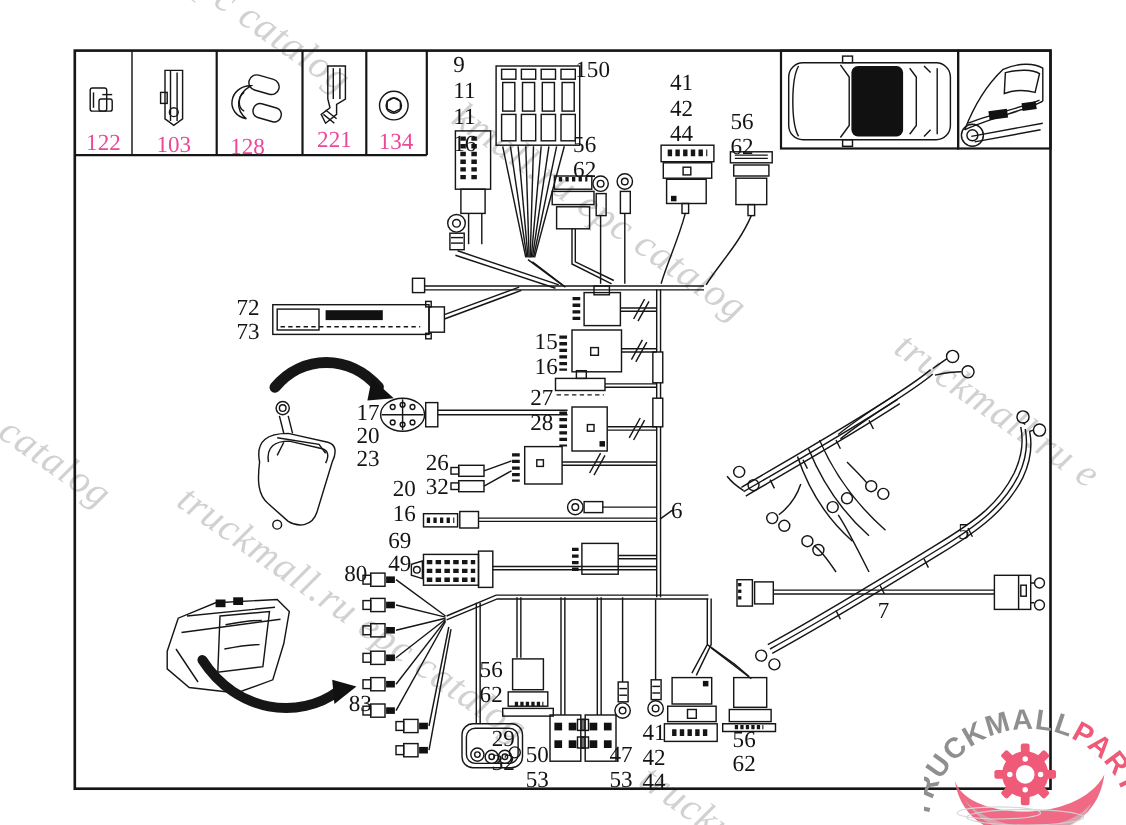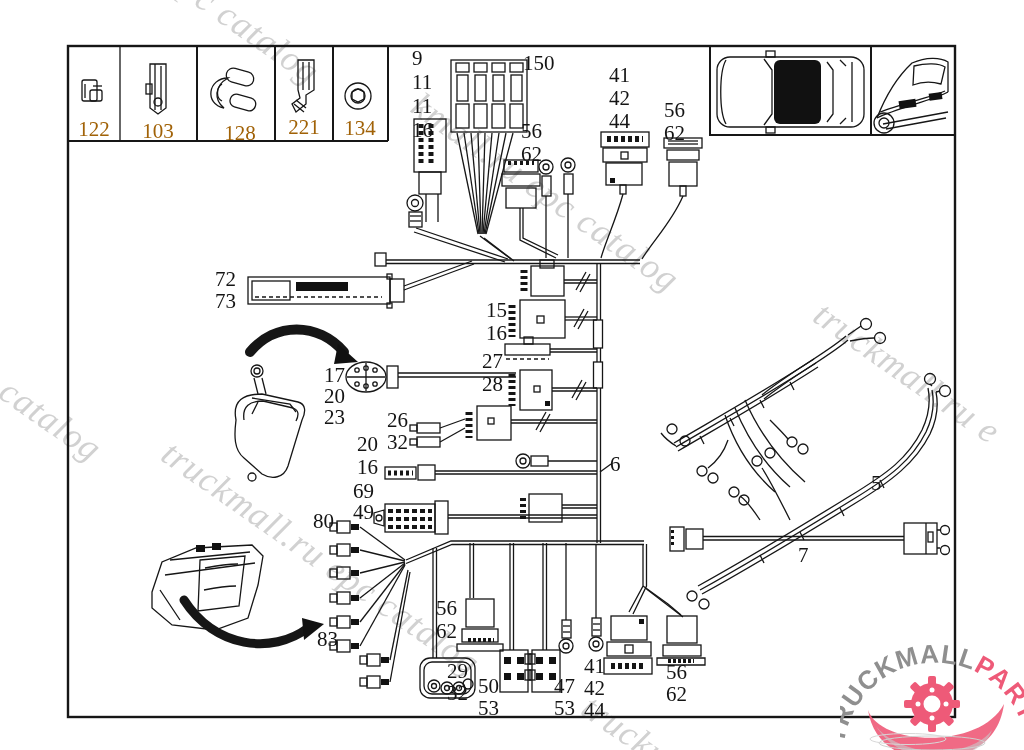--- a/index.html
+++ b/index.html
@@ -5,21 +5,21 @@
   html,body{margin:0;padding:0;background:#fff;}
   .stage{position:relative;width:1024px;height:750px;background:#fff;overflow:hidden;
          font-family:"Liberation Serif",serif;}
   #watermark-layer{position:absolute;inset:0;pointer-events:none;}
   .wm{position:absolute;white-space:nowrap;font-family:"Liberation Serif",serif;
       font-style:italic;font-size:36px;color:#c6c6c6;opacity:.8;
       transform-origin:0 0;letter-spacing:1px;}
   #art{position:absolute;left:0;top:0;}
   #callout-layer{position:absolute;inset:0;pointer-events:none;}
   .callout{position:absolute;font-size:21px;line-height:23px;color:#141414;}
-  .part-label{position:absolute;font-size:21px;color:#a16207;transform:translateX(-50%);}
+  .part-label{position:absolute;font-size:21px;color:#ec4899;transform:translateX(-50%);}
   #logo{position:absolute;left:840px;top:626px;width:190px;height:124px;}
 </style>
 </head>
 <body>
 
 <div class="stage">
 
   <div id="watermark-layer">
       <div class="wm" style="left: 196px; top: -34px; transform: rotate(35deg);">pc catalog</div>
       <div class="wm" style="left: 428px; top: 84px; transform: rotate(35deg);">kmall.ru epc catalog</div>
@@ -617,21 +617,21 @@
         <div>41</div>
         <div>42</div>
         <div>44</div>
       </div>
       <div class="callout" style="left: 666px; top: 661px; line-height: 22px;">
         <div>56</div>
         <div>62</div>
       </div>
       <div class="part-label" style="left: 94px; top: 117px;">122</div>
       <div class="part-label" style="left: 158px; top: 119px;">103</div>
-      <div class="part-label" style="left: 240px; top: 121px;">128</div>
+      <div class="part-label" style="left: 225px; top: 121px;">128</div>
       <div class="part-label" style="left: 304px; top: 115px;">221</div>
       <div class="part-label" style="left: 360px; top: 116px;">134</div>
     </div>
 
   <svg id="logo" viewBox="0 0 190 124">
     <path d="M 28,84 C 40,120 140,124 164,78 C 158,122 120,136 78,132 C 50,128 32,110 28,84 Z" fill="#ee5a78" opacity="0.9"></path>
     <path d="M 36,100 C 60,132 130,134 152,104 C 140,140 64,146 36,100 Z" fill="#c9c9c9" opacity="0.6"></path>
     <ellipse cx="92" cy="117" rx="53" ry="7" fill="none" stroke="#cfcfcf"></ellipse>
     <ellipse cx="68" cy="113" rx="38" ry="5.5" fill="none" stroke="#d8d8d8"></ellipse>
     <g fill="#ee5a78">

